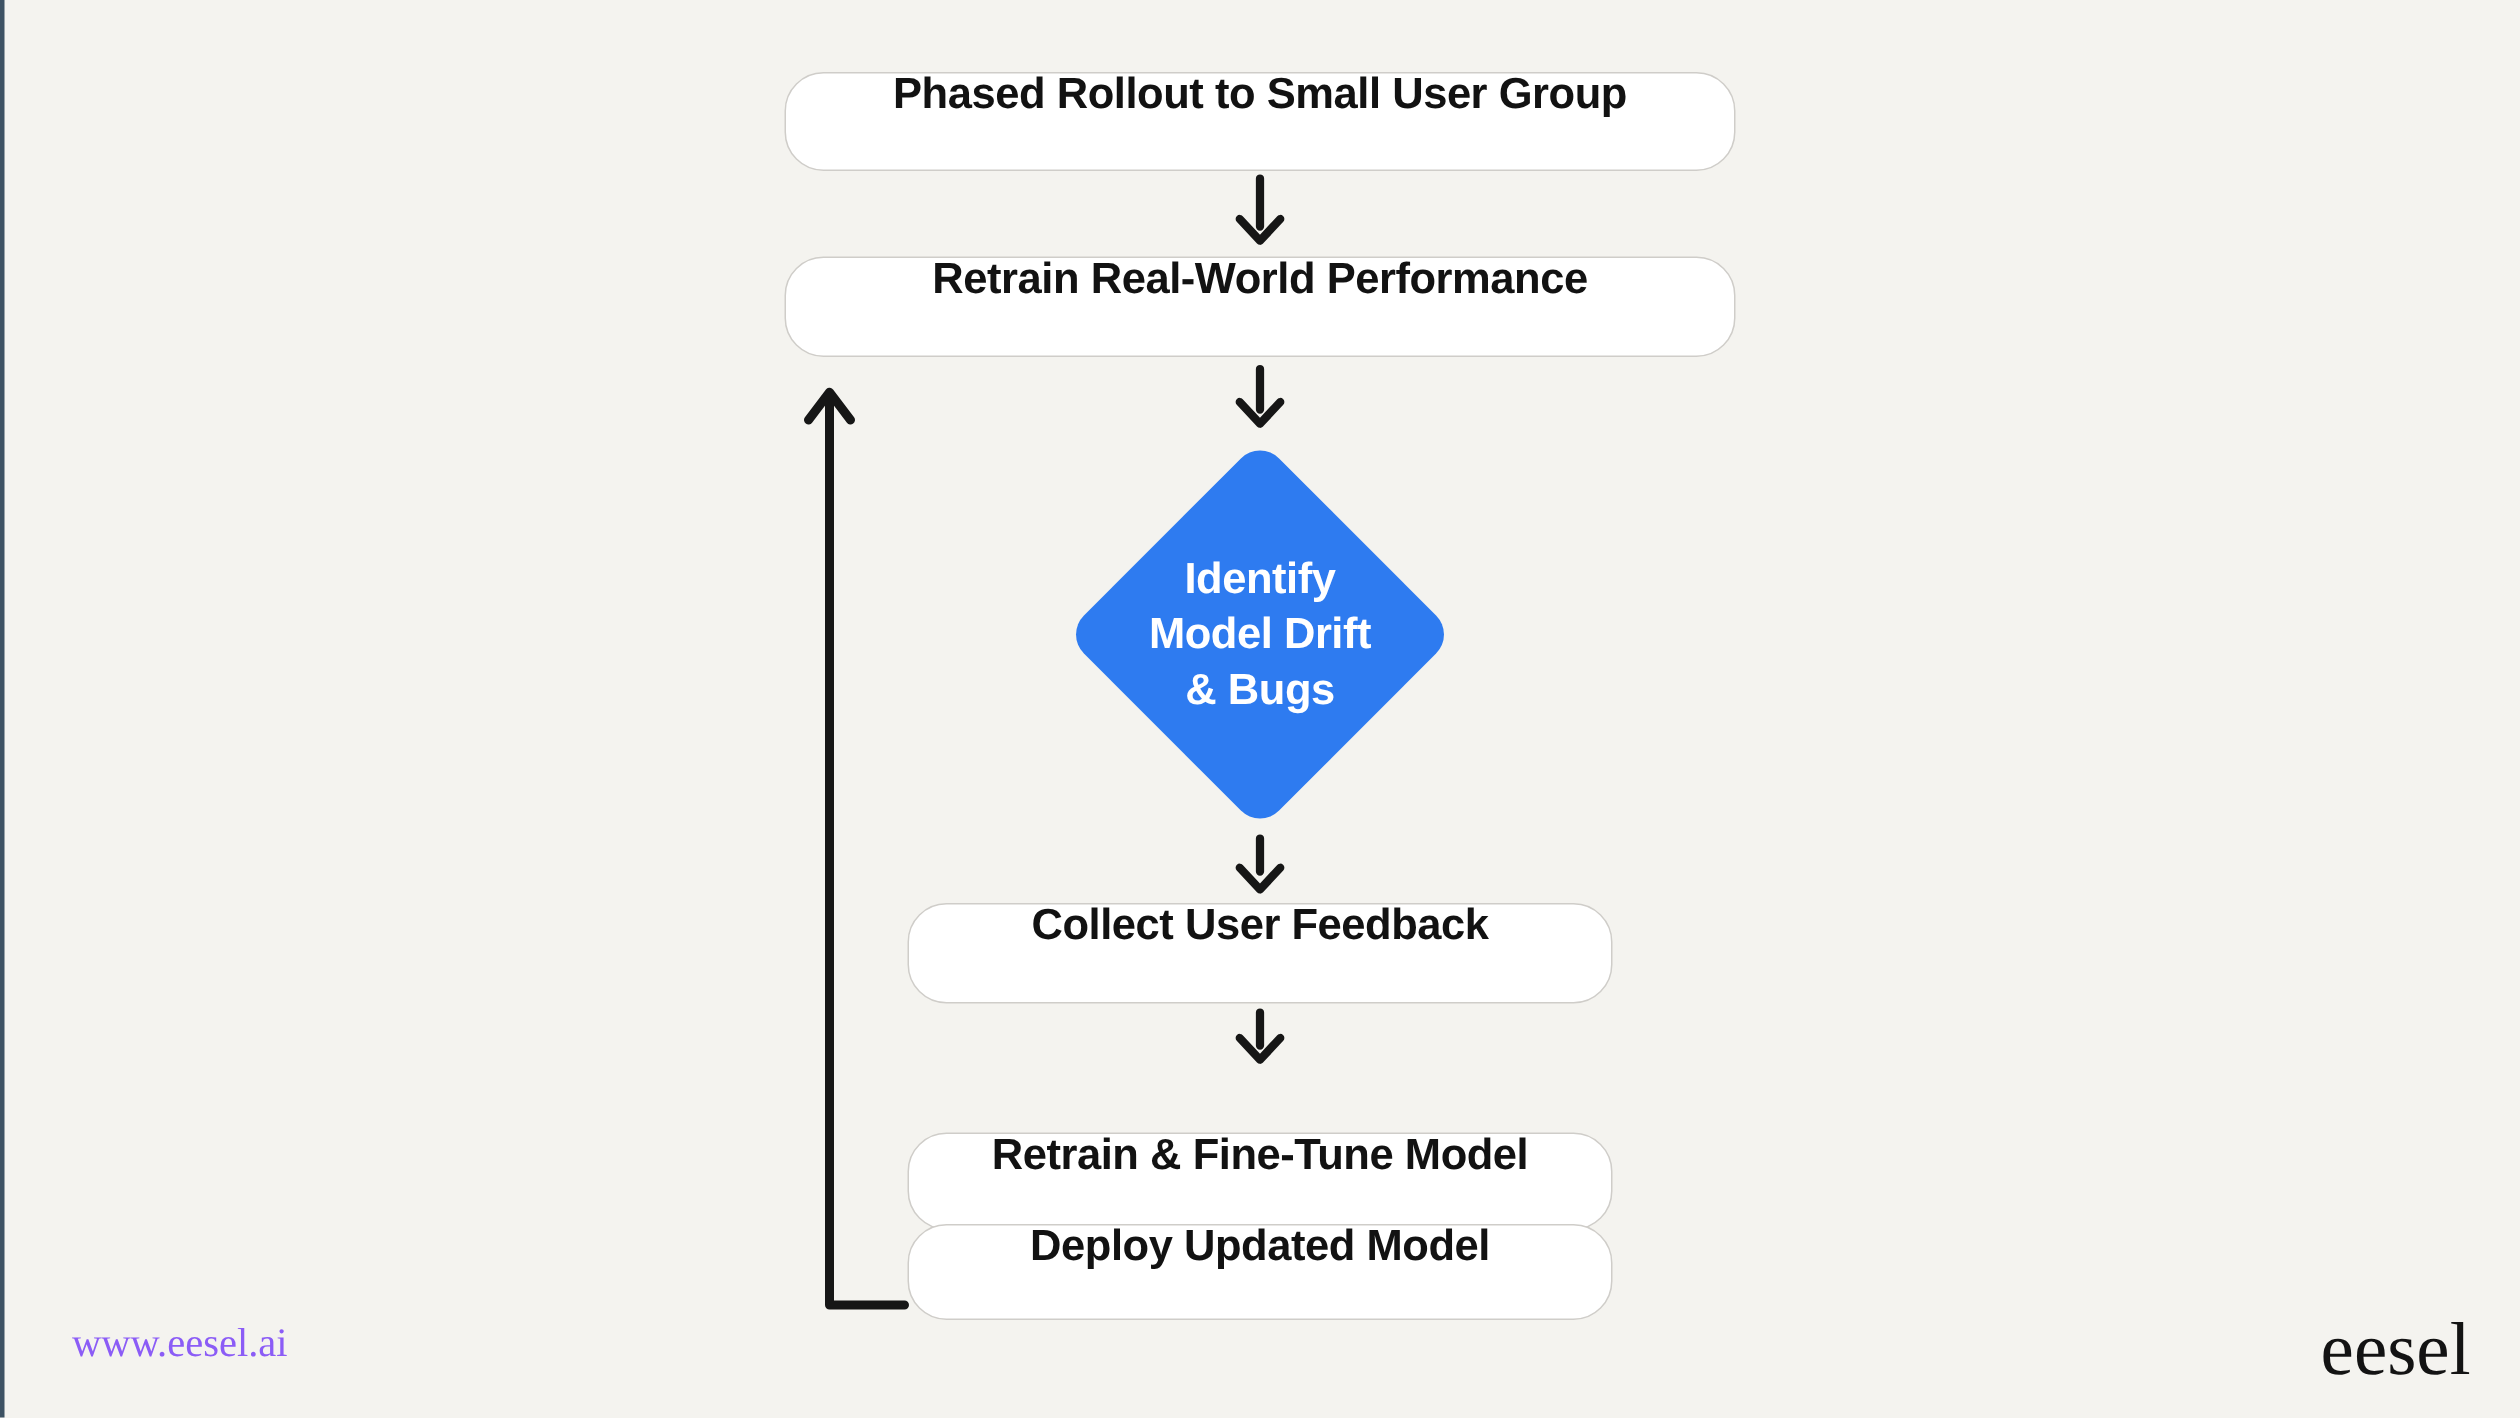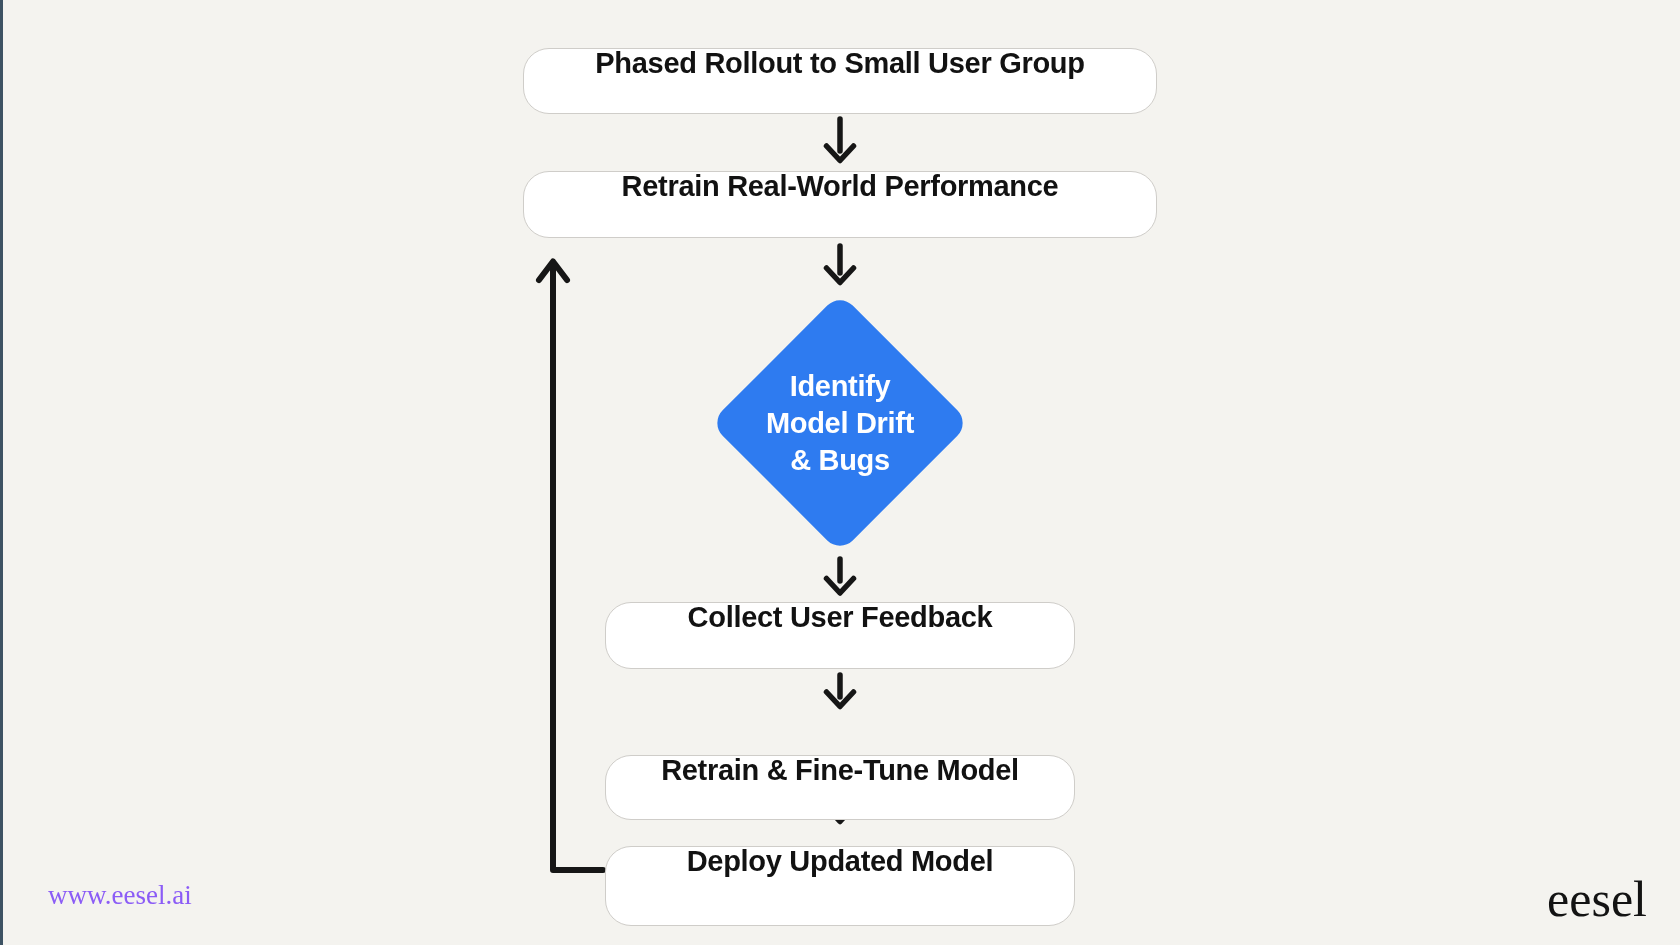--- a/index.html
+++ b/index.html
@@ -36,21 +36,21 @@
     border-radius: 26px;
     display: flex; align-items: flex-start; justify-content: center;
     font-weight: 700; font-size: 29px; line-height: 1;
     letter-spacing: -0.3px; color: #121212;
     text-align: center;
   }
   .n1 { left: 523px; top: 48px;  width: 634px; height: 66px; }
   .n2 { left: 523px; top: 171px; width: 634px; height: 67px; }
   .n3 { left: 605px; top: 602px; width: 470px; height: 67px; }
   .n4 { left: 605px; top: 718px; width: 470px; height: 65px; margin-top: 37px; }
-  .n5 { left: 605px; top: 846px; width: 470px; height: 80px; }
+  .n5 { left: 605px; top: 816px; width: 470px; height: 64px; }
   .diamond {
     position: absolute; left: 748px; top: 331px; width: 184px; height: 184px;
     background: var(--diamond);
     transform: rotate(45deg);
     border-radius: 18px;
   }
   .diamond-inner {
     position: absolute; inset: 0;
     transform: rotate(-45deg);
     display: flex; flex-direction: column; align-items: center; justify-content: center;

